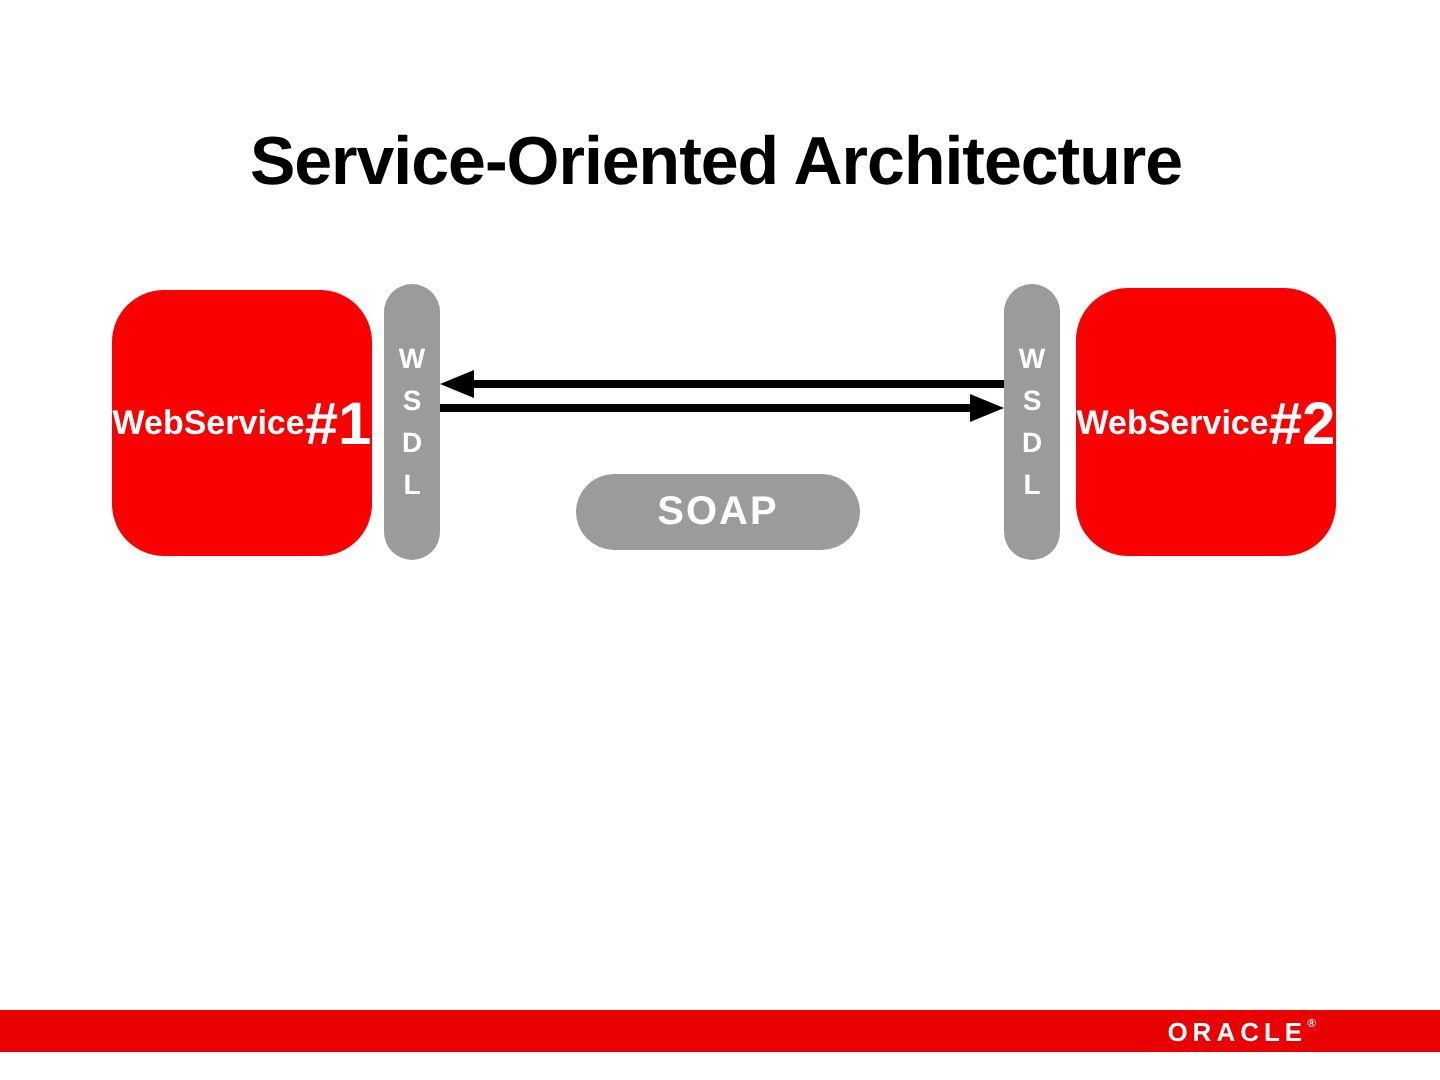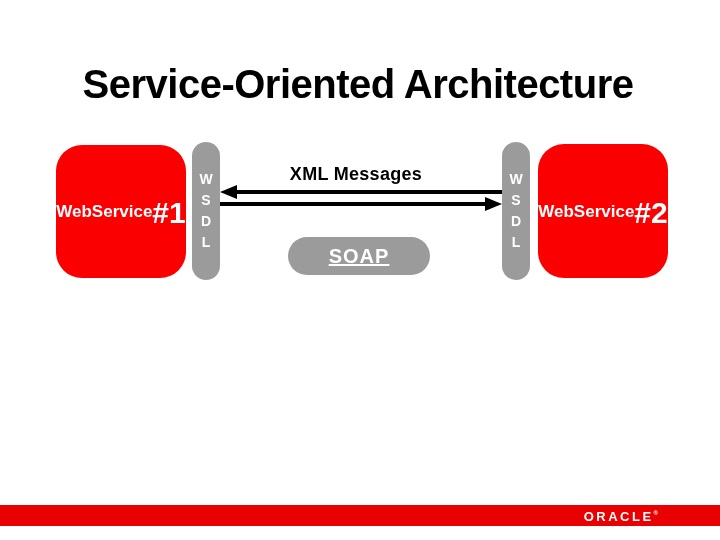--- a/index.html
+++ b/index.html
@@ -22,21 +22,21 @@
     width: 720px;
     height: 540px;
     background: #ffffff;
   }
   .title {
     position: absolute;
     top: 62px;
     left: 0;
     width: 716px;
     text-align: center;
-    font-size: 40px;
+    font-size: 34px;
     font-weight: bold;
     letter-spacing: -0.5px;
     color: var(--title-black, #000);
   }
   .red-box {
     position: absolute;
     background: var(--service-box-red, #fb0000);
     border-radius: 26px;
     color: var(--text-white, #fff);
     font-weight: bold;
@@ -91,21 +91,20 @@
     height: 38px;
     background: var(--pill-gray, #9b9b9b);
     border-radius: 19px;
     color: var(--text-white, #fff);
     font-weight: bold;
     font-size: 20px;
     letter-spacing: 1px;
     display: flex;
     align-items: center;
     justify-content: center;
-    text-decoration: underline;
   }
   .footer-bar {
     position: absolute;
     left: 0;
     top: 505px;
     width: 720px;
     height: 21px;
     background: var(--footer-bar-red, #e90000);
   }
   .oracle-logo {
@@ -150,21 +149,20 @@
     <g>
       <rect x="234" y="190" width="268" height="4" fill="#000000"></rect>
       <polygon points="220,192 237,185 237,199" fill="#000000"></polygon>
     </g>
     <g>
       <rect x="220" y="202" width="266" height="4" fill="#000000"></rect>
       <polygon points="502,204 485,197 485,211" fill="#000000"></polygon>
     </g>
   </svg>
 
-  <div class="msg-label">XML Messages</div>
 
   <div class="soap-pill">
     <span>SOAP</span>
   </div>
 
   <div class="wsdl-pill" id="wsdl-right">
     <span class="wsdl-letter">W</span>
     <span class="wsdl-letter">S</span>
     <span class="wsdl-letter">D</span>
     <span class="wsdl-letter">L</span>

